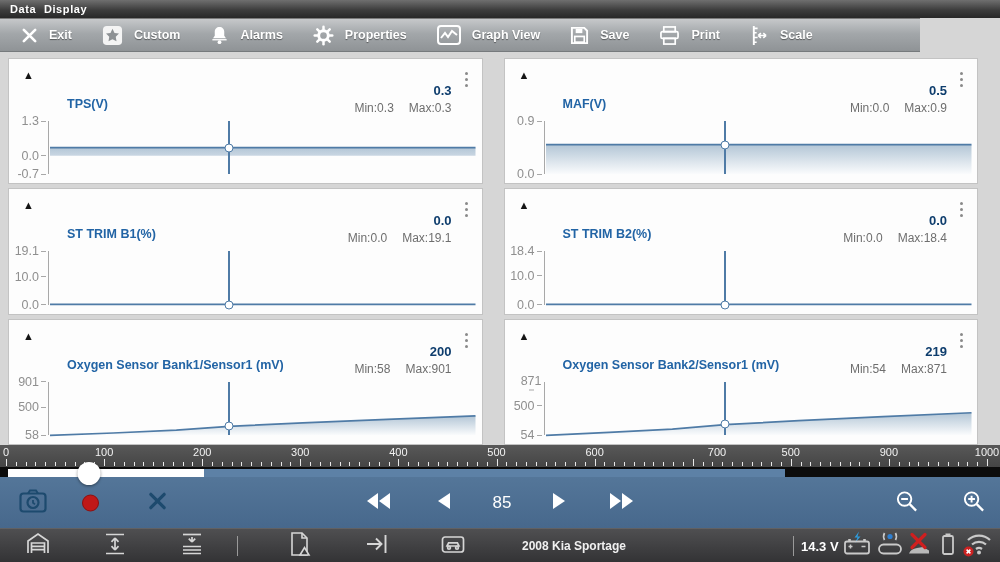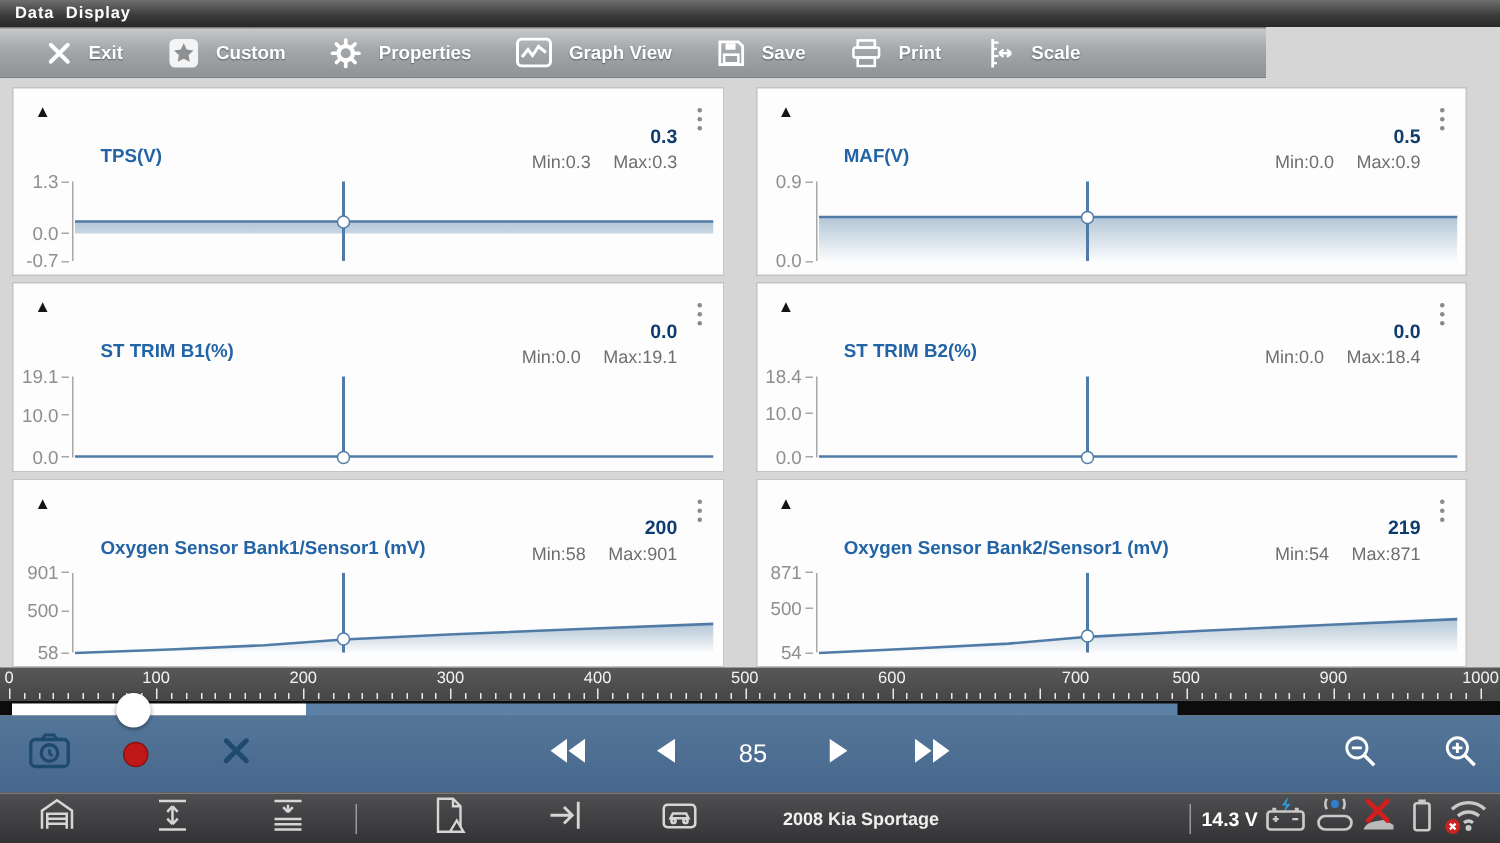--- a/index.html
+++ b/index.html
@@ -6,24 +6,24 @@
   html,body { width:1000px; height:562px; overflow:hidden;
     font-family:"Liberation Sans", sans-serif; background:#d6d6d6; user-select:none; }
 
   
   .titlebar { position:absolute; top:0; left:0; width:1000px; height:18px;
     background:linear-gradient(#6f6f6f,#3d3d3d 55%,#282828);
     color:#fff; font-size:11px; font-weight:bold; display:flex; align-items:center;
     padding-left:10px; letter-spacing:.6px; word-spacing:4px; }
 
   
-  .toolbar { position:absolute; top:18px; left:0; width:844px; height:34px;
+  .toolbar { position:absolute; top:18px; left:0; width:920px; height:34px;
     background:linear-gradient(#c6c8ca,#a3a7aa 45%,#8f9396);
     border-top:1px solid #7b7b7b; border-bottom:1px solid #767a7d;
-    display:flex; align-items:center; padding-left:16px; }
+    display:flex; align-items:center; padding-left:6px; }
   .tool { display:flex; align-items:center; gap:11px; height:100%; padding:0 15px;
     color:#fff; font-size:12.5px; font-weight:bold; text-shadow:0 1px 1px rgba(0,0,0,.45); cursor:default; }
   .tool svg { display:block; }
 
   
   .graphs { position:absolute; top:58px; left:8px; width:970px; height:387px;
     display:grid; grid-template-columns:1fr 1fr; grid-template-rows:1fr 1fr 1fr; gap:4px 21px; }
   .panel { position:relative; background:#fdfdfd; border:1px solid #c3c3c3; }
   .tri { position:absolute; left:14px; top:10px; font-size:11px; color:#141414; cursor:pointer; }
   .ptitle { position:absolute; left:58px; top:7px; color:#2264a5; font-size:12.5px; font-weight:bold;margin-top:31px; }
@@ -104,20 +104,30 @@
     <span>
         <svg width="21" height="21" viewBox="0 0 22 22">
           <rect x="1" y="1" width="20" height="20" rx="4" fill="#f4f4f4"></rect>
           <path d="M11 4l2.1 4.3 4.7.7-3.4 3.3.8 4.7L11 14.8 6.8 17l.8-4.7L4.2 9l4.7-.7z" fill="#8d9194"></path>
         </svg>
       </span>
     <span>Custom</span>
   </div>
   <div class="tool">
     <span>
+        <svg width="19" height="20" viewBox="0 0 20 21">
+          <path d="M10 2c-3 0-5 2.2-5 5v4.2L3.2 14h13.6L15 11.2V7c0-2.8-2-5-5-5z" fill="#fff"></path>
+          <path d="M2.5 15.5h15" stroke="#fff" stroke-width="1.4"></path>
+          <circle cx="10" cy="18" r="2" fill="#fff"></circle>
+        </svg>
+      </span>
+    <span>Alarms</span>
+  </div>
+  <div class="tool">
+    <span>
         <svg width="21" height="21" viewBox="0 0 22 22">
           <g stroke="#fff" stroke-width="2.6" stroke-linecap="round">
             <path d="M11 1.8v3"></path>
             <path d="M11 17.2v3"></path>
             <path d="M1.8 11h3"></path>
             <path d="M17.2 11h3"></path>
             <path d="M4.5 4.5l2.1 2.1"></path>
             <path d="M15.4 15.4l2.1 2.1"></path>
             <path d="M17.5 4.5l-2.1 2.1"></path>
             <path d="M6.6 15.4l-2.1 2.1"></path>
@@ -398,21 +408,21 @@
         <i></i>
         <i></i>
       </div>
     <div class="pvalue">219</div>
     <div class="pminmax">
       <span>Min:54</span>
       <span>Max:871</span>
     </div>
     <div class="plot">
       <div class="yaxis">
-          <span class="ylab" style="top: 0%;">
+          <span class="ylab" style="top: 0%; flex-direction: column;">
             <em>871</em>
             <i></i>
           </span>
           <span class="ylab" style="top: 45.41%;">
             <em>500</em>
             <i></i>
           </span>
           <span class="ylab" style="top: 100%;">
             <em>54</em>
             <i></i>

